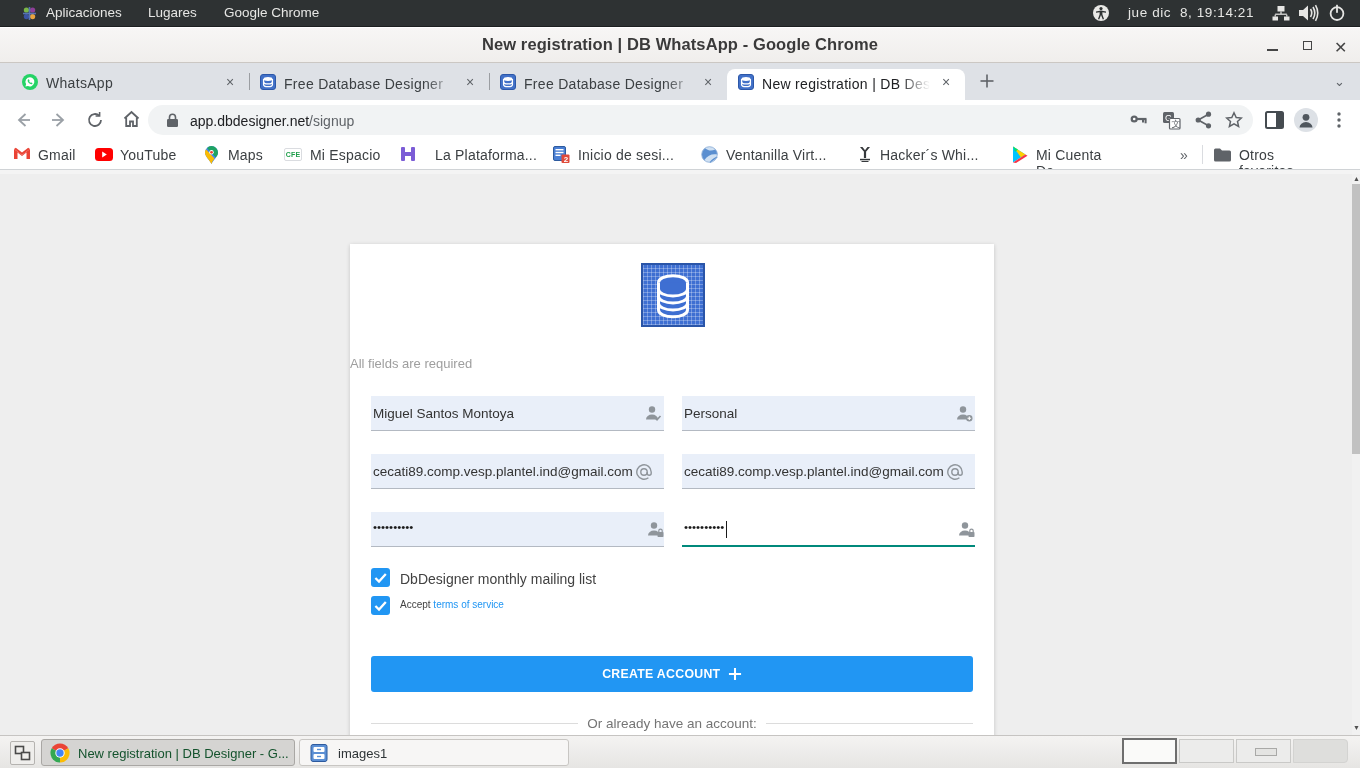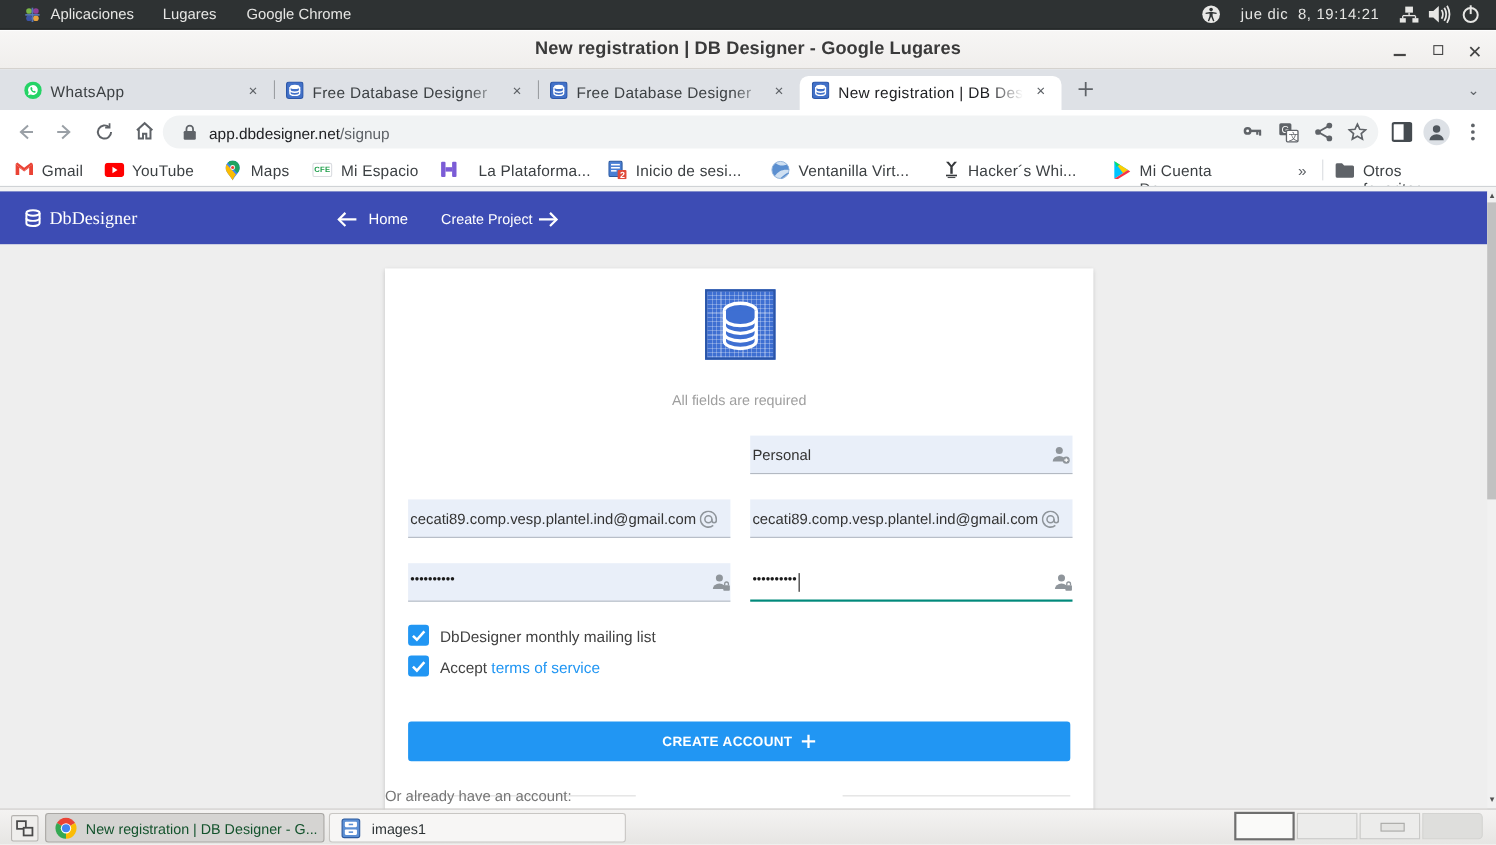--- a/index.html
+++ b/index.html
@@ -54,21 +54,21 @@
   </div>
   <div class="abs" style="left:1328px;top:4px;">
     <svg width="18" height="18" viewBox="0 0 18 18">
       <circle cx="9" cy="9.6" r="6.4" fill="none" stroke="#e6e6e4" stroke-width="1.8"></circle>
       <rect x="8.1" y="0.8" width="1.8" height="8" fill="#e6e6e4"></rect>
     </svg>
   </div>
 </div>
 
 <div class="abs" id="titlebar" style="left:0;top:28px;width:1360px;height:35px;background:linear-gradient(#f7f6f5,#f0eeec);border-bottom:1px solid #cbc7c3;">
-  <div style="text-align:center;font-size:16.5px;font-weight:bold;color:#3a3a3a;padding-top:7px;letter-spacing:0.1px;">New registration | DB Designer - Google Lugares</div>
+  <div style="text-align:center;font-size:16.5px;font-weight:bold;color:#3a3a3a;padding-top:7px;letter-spacing:0.1px;">New registration | DB WhatsApp - Google Chrome</div>
   <div class="abs" style="left:1267px;top:21px;width:11px;height:2px;background:#454545;"></div>
   <div class="abs" style="left:1303px;top:13px;width:9px;height:9px;border:1.5px solid #454545;"></div>
   <div class="abs" style="left:1334px;top:10px;font-size:16px;color:#454545;">✕</div>
 </div>
 
 <div class="abs" id="tabstrip" style="left:0;top:63px;width:1360px;height:37px;background:#dee1e6;">
   <div class="abs" style="left:249px;top:10px;width:1px;height:17px;background:#9b9ea2;"></div>
   <div class="abs" style="left:489px;top:10px;width:1px;height:17px;background:#9b9ea2;"></div>
 
   <div class="abs" style="left:22px;top:11px;width:16px;height:16px;">
@@ -265,52 +265,42 @@
   <div class="abs" style="left:1202px;top:5px;width:1px;height:19px;background:#dadce0;"></div>
   <svg class="abs" style="left:1214px;top:8px" width="17" height="14" viewBox="0 0 17 14" fill="#5f6368">
       <path d="M0 2 a1.5 1.5 0 0 1 1.5 -1.5 H6 L8 2.5 H15.5 A1.5 1.5 0 0 1 17 4 V12 a1.5 1.5 0 0 1 -1.5 1.5 H1.5 A1.5 1.5 0 0 1 0 12 Z"></path>
     </svg>
   <span class="abs" style="left:1239px;top:7px;">Otros favoritos</span>
 </div>
 
 <div class="abs" id="viewport" style="left:0;top:169px;width:1360px;height:566px;background:#eeeeee;border-top:1px solid #d0d3d6;">
   <div class="abs" style="left:0;top:0;width:1360px;height:4px;background:#f4f4f4;"></div>
 
-  <div class="abs" id="navbar" style="left:0;top:4px;width:1352px;height:48px;background:#3d4cb4;color:#fff;">
-    <svg class="abs" style="left:22px;top:16px" width="16" height="17" viewBox="0 0 16 17" fill="none" stroke="#fff" stroke-width="1.8">
-        <ellipse cx="8" cy="3.6" rx="6" ry="2.5"></ellipse>
-        <path d="M2 3.6 V13 a6 2.5 0 0 0 12 0 V3.6"></path>
-        <path d="M2 8.3 a6 2.5 0 0 0 12 0"></path>
-      </svg>
-    <span class="abs" style="left:45px;top:15px;font-family:'Liberation Serif',serif;font-size:16.5px;">DbDesigner</span>
-    <svg class="abs" style="left:306px;top:18px" width="19" height="15" viewBox="0 0 19 15" stroke="#fff" stroke-width="2" fill="none">
-        <path d="M8 1.5 L2 7.5 L8 13.5"></path>
-        <line x1="2" y1="7.5" x2="18" y2="7.5"></line>
-      </svg>
-    <span class="abs" style="left:335px;top:18px;font-size:13.5px;">Home</span>
-    <span class="abs" style="left:401px;top:18px;font-size:13px;">Create Project</span>
-    <svg class="abs" style="left:489px;top:18px" width="19" height="15" viewBox="0 0 19 15" stroke="#fff" stroke-width="2" fill="none">
-        <path d="M11 1.5 L17 7.5 L11 13.5"></path>
-        <line x1="1" y1="7.5" x2="17" y2="7.5"></line>
-      </svg>
-  </div>
 
   <div class="abs" id="card" style="left:350px;top:74px;width:644px;height:500px;background:#fff;box-shadow:0 1px 4px rgba(0,0,0,0.18);">
 
     <div class="abs" style="left:291px;top:19px;width:64px;height:64px;border:2px solid #2a55a8;background:repeating-linear-gradient(0deg, rgba(255,255,255,0.28) 0 1px, transparent 1px 4px),repeating-linear-gradient(90deg, rgba(255,255,255,0.28) 0 1px, transparent 1px 4px),#3e6fd2;">
       <svg width="60" height="60" viewBox="0 0 60 60">
         <ellipse cx="30" cy="17.5" rx="14.5" ry="6.8" fill="#3e6fd2" stroke="#fff" stroke-width="3"></ellipse>
         <path d="M15.5 17.5 V45 a14.5 6.8 0 0 0 29 0 V17.5" fill="#3e6fd2" stroke="#fff" stroke-width="3"></path>
         <path d="M15.5 24.2 a14.5 6.8 0 0 0 29 0" fill="none" stroke="#fff" stroke-width="3"></path>
         <path d="M15.5 31.2 a14.5 6.8 0 0 0 29 0" fill="none" stroke="#fff" stroke-width="3"></path>
         <path d="M15.5 38.2 a14.5 6.8 0 0 0 29 0" fill="none" stroke="#fff" stroke-width="3"></path>
       </svg>
     </div>
-    <div class="abs" style="left:0;top:112px;width:644px;text-align:center;font-size:13px;color:#9e9e9e;">All fields are required</div>
-
+    <div class="abs" style="left:0;top:112px;width:644px;font-size:13px;color:#9e9e9e;">All fields are required</div>
+
+    <div class="abs" style="left:21px;top:152px;width:293px;height:35px;background:#e9eff9;border-bottom:1px solid #b3b9c2;">
+      <span class="abs" style="left:2px;top:10px;font-size:13.5px;color:#333;">Miguel Santos Montoya</span>
+      <svg class="abs" style="left:274px;top:9px" width="17" height="17" viewBox="0 0 17 17" fill="#8f959b">
+          <circle cx="7" cy="4.5" r="3.2"></circle>
+          <path d="M1 14.5 a6 5 0 0 1 12 0 Z"></path>
+          <path d="M10 12.8 l2 2 l3.5-3.8" stroke="#8f959b" stroke-width="1.6" fill="none"></path>
+        </svg>
+    </div>
     <div class="abs" style="left:332px;top:152px;width:293px;height:35px;background:#e9eff9;border-bottom:1px solid #b3b9c2;">
       <span class="abs" style="left:2px;top:10px;font-size:13.5px;color:#333;">Personal</span>
       <svg class="abs" style="left:274px;top:9px" width="17" height="17" viewBox="0 0 17 17" fill="#8f959b">
           <circle cx="7" cy="4.5" r="3.2"></circle>
           <path d="M1 14.5 a6 5 0 0 1 12 0 Z"></path>
           <circle cx="13.3" cy="13.3" r="3.2"></circle>
           <path d="M13.3 11.5 v3.6 M11.5 13.3 h3.6" stroke="#fff" stroke-width="1.1" fill="none"></path>
         </svg>
     </div>
 
@@ -353,28 +343,28 @@
       <svg width="19" height="19" viewBox="0 0 19 19" fill="none" stroke="#fff" stroke-width="2.3">
           <path d="M4.4 10 L8 13.6 L14.8 6"></path>
         </svg>
     </div>
     <span class="abs" style="left:50px;top:327px;font-size:14px;color:#424242;">DbDesigner monthly mailing list</span>
     <div class="abs" style="left:21px;top:352px;width:19px;height:19px;background:#2196f3;border-radius:3px;">
       <svg width="19" height="19" viewBox="0 0 19 19" fill="none" stroke="#fff" stroke-width="2.3">
           <path d="M4.4 10 L8 13.6 L14.8 6"></path>
         </svg>
     </div>
-    <span class="abs" style="left:50px;top:355px;font-size:14px;color:#424242;">Accept <span style="color:#2196f3;">terms of service</span></span>
+    <span class="abs" style="left:50px;top:355px;font-size:10px;color:#424242;">Accept <span style="color:#2196f3;">terms of service</span></span>
 
     <div class="abs" style="left:21px;top:412px;width:602px;height:36px;background:#2196f3;border-radius:3px;color:#fff;text-align:center;font-size:12.3px;font-weight:bold;letter-spacing:0.3px;line-height:36px;">CREATE ACCOUNT&nbsp;&nbsp;<svg style="display:inline;vertical-align:-3px" width="14" height="14" viewBox="0 0 15 15">
           <path d="M6.4 1 h2.2 v5.4 H14 v2.2 H8.6 V14 H6.4 V8.6 H1 V6.4 h5.4 Z" fill="#fff"></path>
         </svg></div>
 
     <div class="abs" style="left:21px;top:479px;width:207px;height:1px;background:#dcdcdc;"></div>
-    <div class="abs" style="left:0;top:472px;width:644px;font-size:13.5px;color:#757575;">Or already have an account:</div>
+    <div class="abs" style="left:0;top:472px;width:644px;text-align:center;font-size:13.5px;color:#757575;">Or already have an account:</div>
     <div class="abs" style="left:416px;top:479px;width:207px;height:1px;background:#dcdcdc;"></div>
   </div>
 
   <div class="abs" style="left:1352px;top:4px;width:8px;height:562px;background:#f1f1f1;">
     <div class="abs" style="left:1px;top:1px;font-size:7px;color:#505050;">▲</div>
     <div class="abs" style="left:0;top:10px;width:8px;height:270px;background:#c1c1c1;"></div>
     <div class="abs" style="left:1px;top:550px;font-size:7px;color:#505050;">▼</div>
   </div>
 </div>
 

